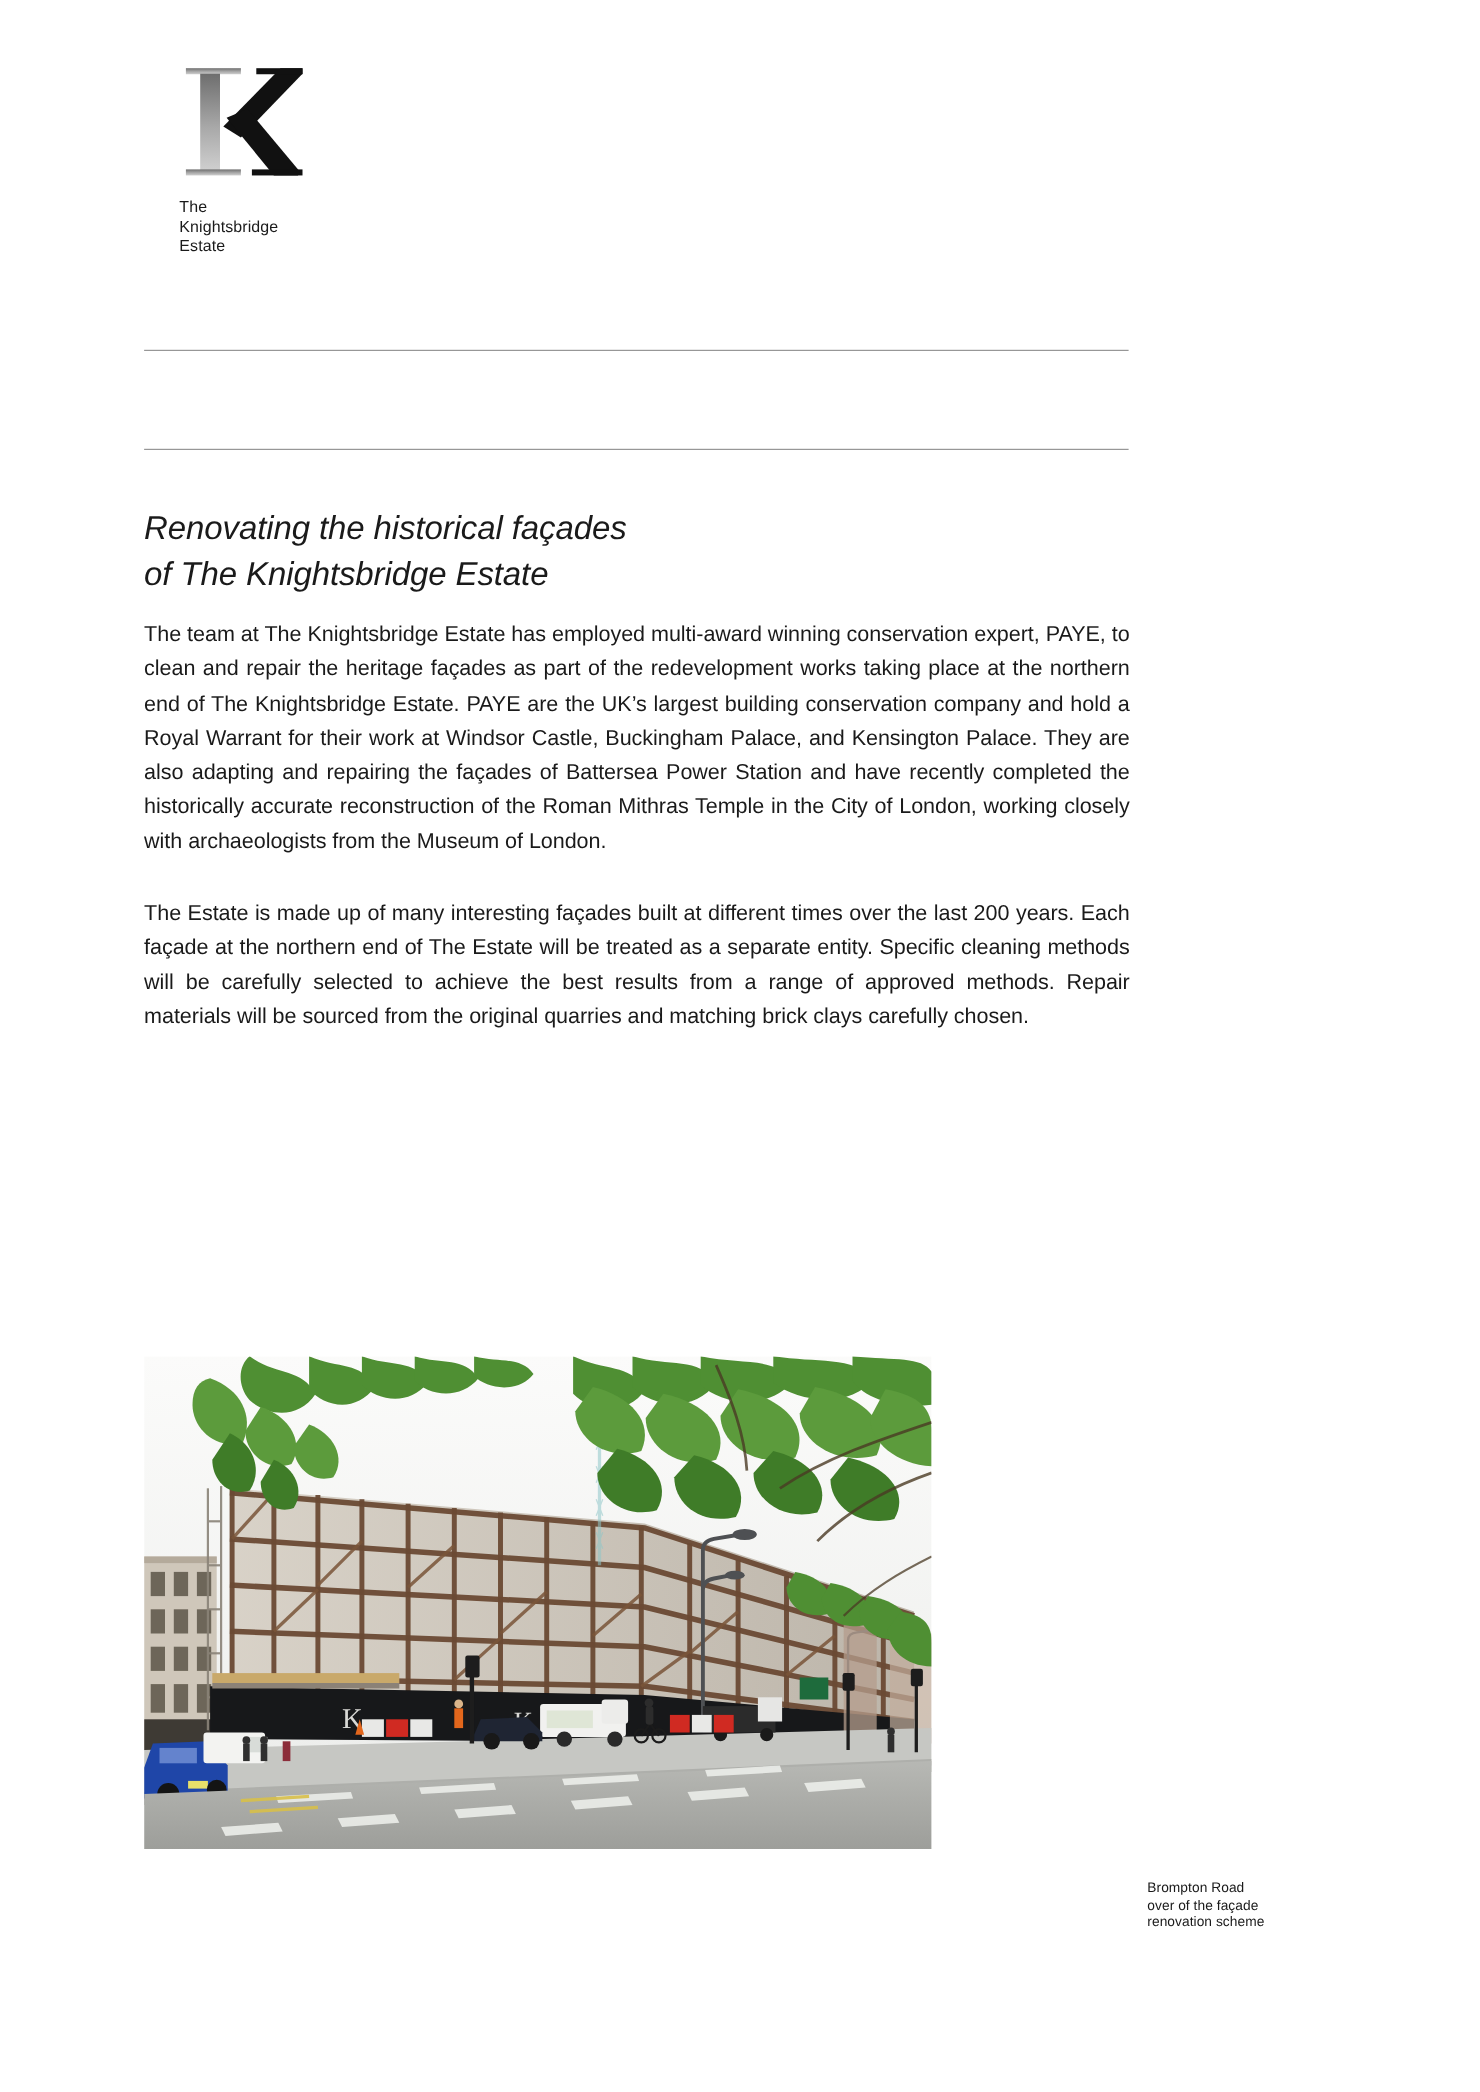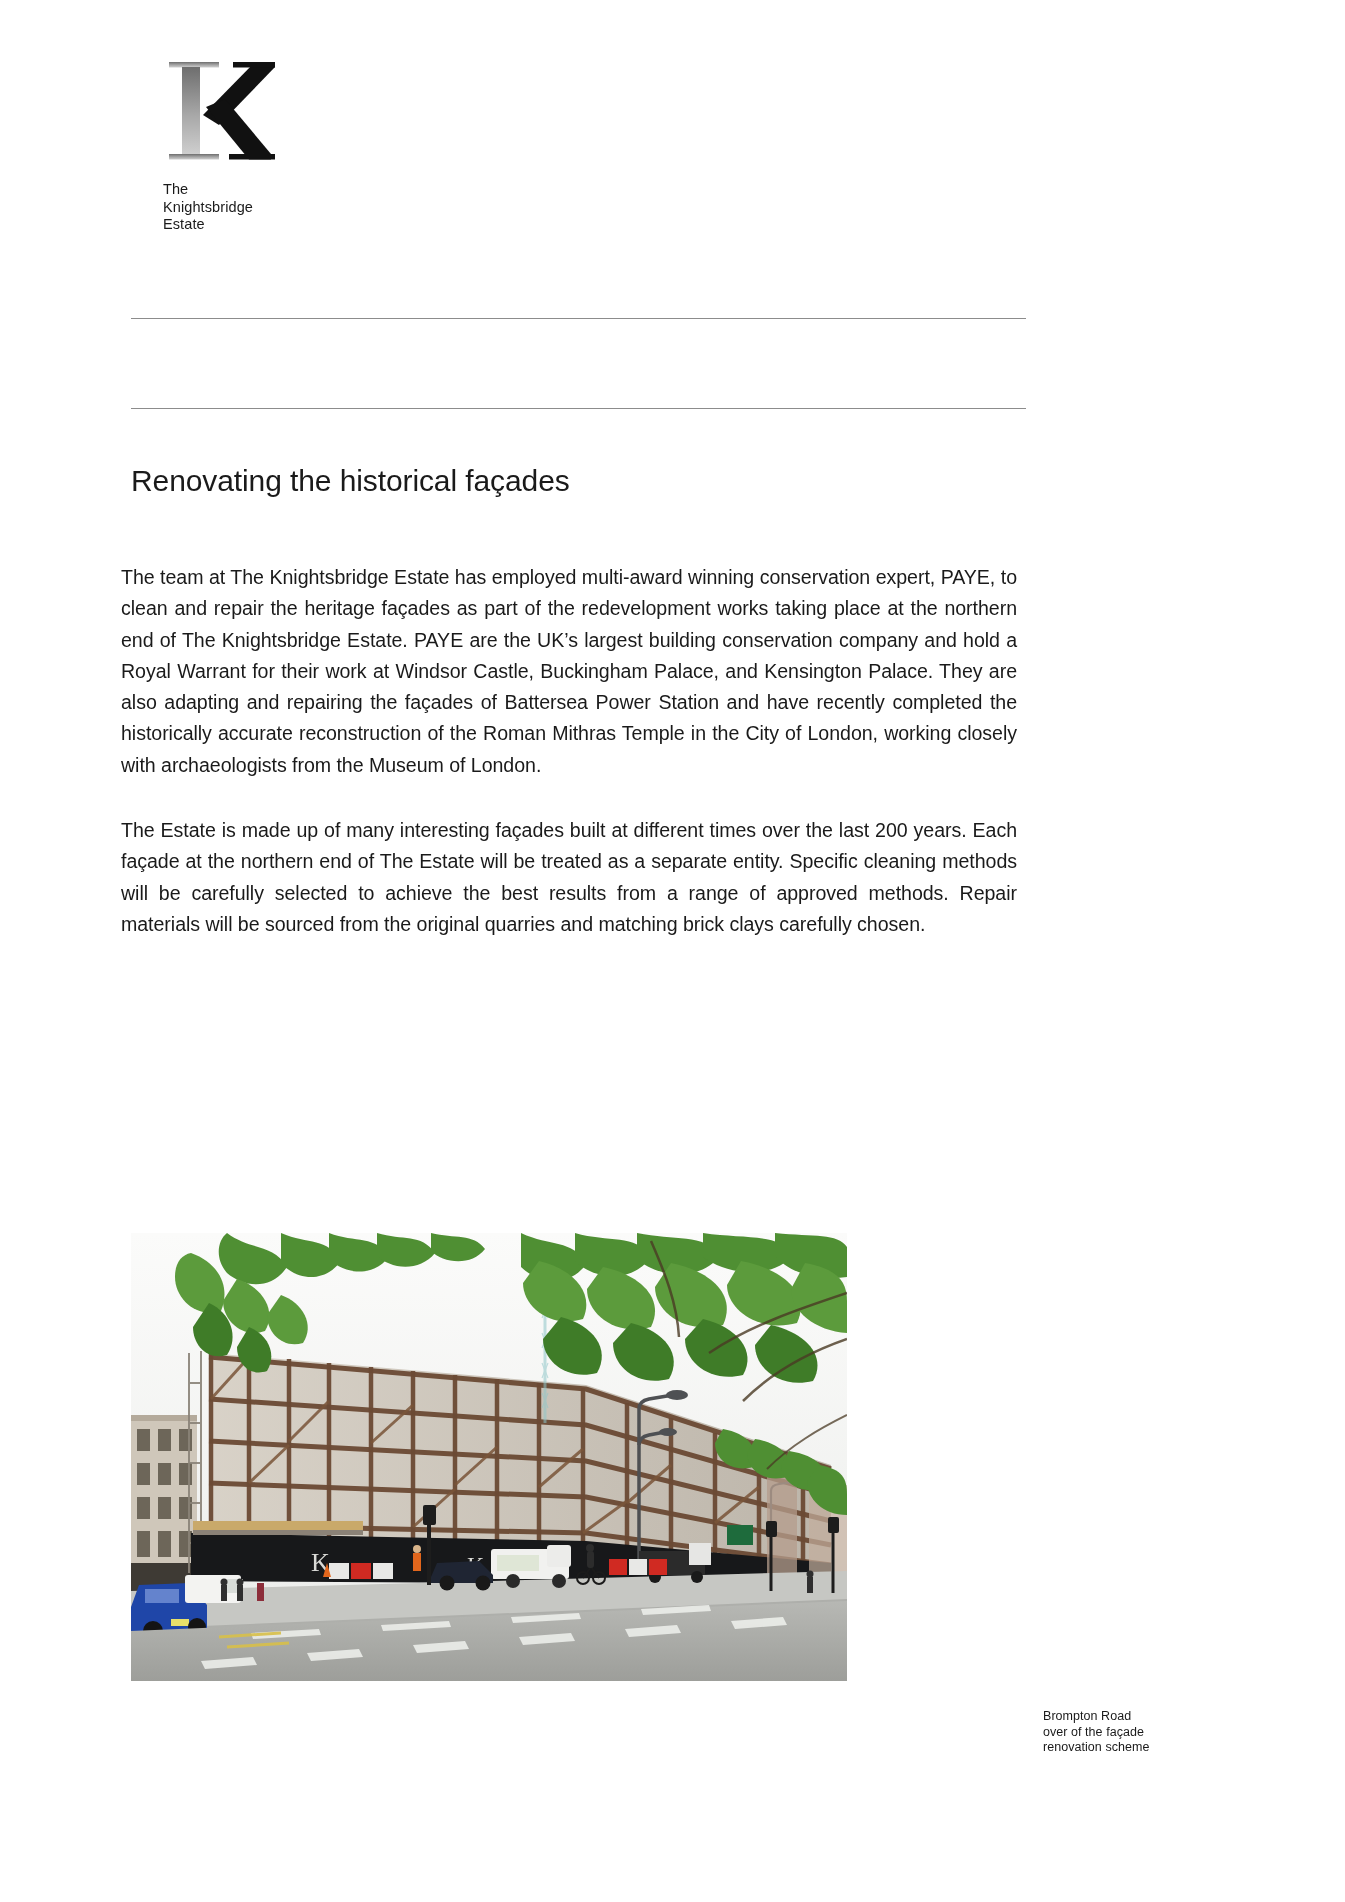--- a/index.html
+++ b/index.html
@@ -72,27 +72,28 @@
   .headline {
     position: absolute;
     left: 131px;
     top: 440px;
     width: 900px;
     font-size: 30px;
     line-height: 42px;
     font-weight: 400;
     color: #1a1a1a;
     letter-spacing: -0.1px;
+    font-style: italic;
   }
   .headline div { white-space: nowrap; }
 
   
   .body-copy {
     position: absolute;
-    left: 121px;
+    left: 131px;
     top: 562px;
     width: 896px;
   }
   .body-copy p {
     margin: 0 0 34px 0;
     font-size: 19.6px;
     line-height: 31.3px;
     text-align: justify;
     text-justify: inter-word;
     color: #1a1a1a;
@@ -157,20 +158,21 @@
       <div>Estate</div>
     </div>
   </div>
 
   <div class="rule rule-top"></div>
   <div class="rule rule-bottom"></div>
 
 
   <h1 class="headline">
     <div>Renovating the historical façades</div>
+    <div>of The Knightsbridge Estate</div>
   </h1>
 
   <div class="body-copy">
     <p>The team at The Knightsbridge Estate has employed multi-award winning conservation expert, PAYE, to clean and repair the heritage façades as part of the redevelopment works taking place at the northern end of The Knightsbridge Estate. PAYE are the UK’s largest building conservation company and hold a Royal Warrant for their work at Windsor Castle, Buckingham Palace, and Kensington Palace. They are also adapting and repairing the façades of Battersea Power Station and have recently completed the historically accurate reconstruction of the Roman Mithras Temple in the City of London, working closely with archaeologists from the Museum of London.</p>
     <p>The Estate is made up of many interesting façades built at different times over the last 200 years. Each façade at the northern end of The Estate will be treated as a separate entity. Specific cleaning methods will be carefully selected to achieve the best results from a range of approved methods. Repair materials will be sourced from the original quarries and matching brick clays carefully chosen.</p>
   </div>
 
   <div class="photo-wrap">
     <svg class="photo-svg" viewBox="0 0 716 448" preserveAspectRatio="none" aria-hidden="true">
       <defs>

